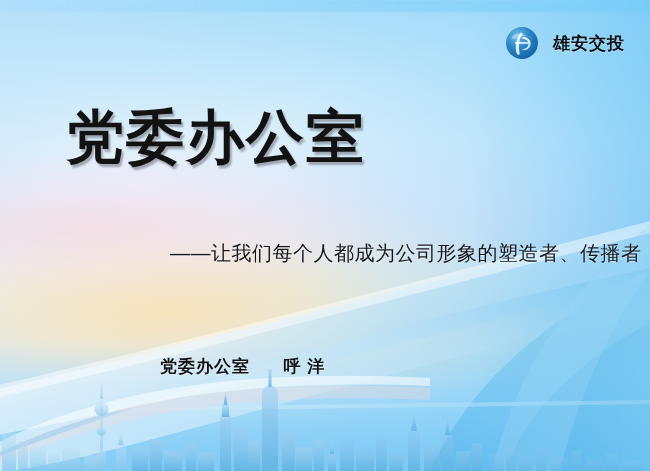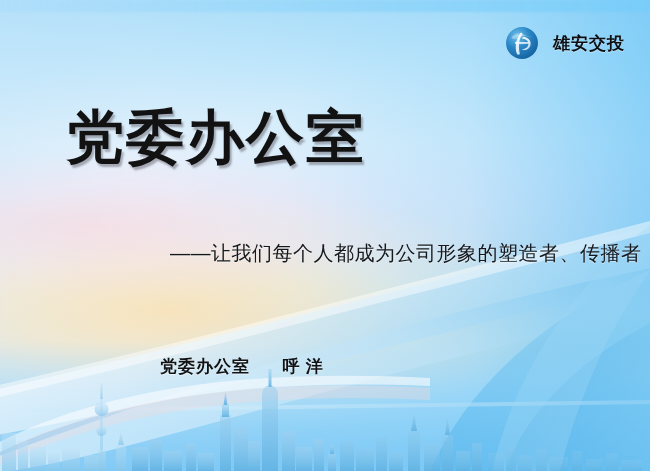--- a/index.html
+++ b/index.html
@@ -147,21 +147,20 @@
   .presenter {
     position: absolute;
     top: 355px;
     left: 160px;
     font-size: 17px;
     font-weight: bold;
     color: #101214;
     letter-spacing: 1px;
     white-space: nowrap;
     text-shadow: 0 1px 1px rgba(255,255,255,0.55);
-    font-family: Liberation Serif, serif;
   }
   .presenter .gap { display: inline-block; width: 22px; }
 
   
   .skyline { position: absolute; left: 0; bottom: 0; width: 650px; height: 110px; }
 </style>
 </head>
 <body>
 
 <div id="slide">

